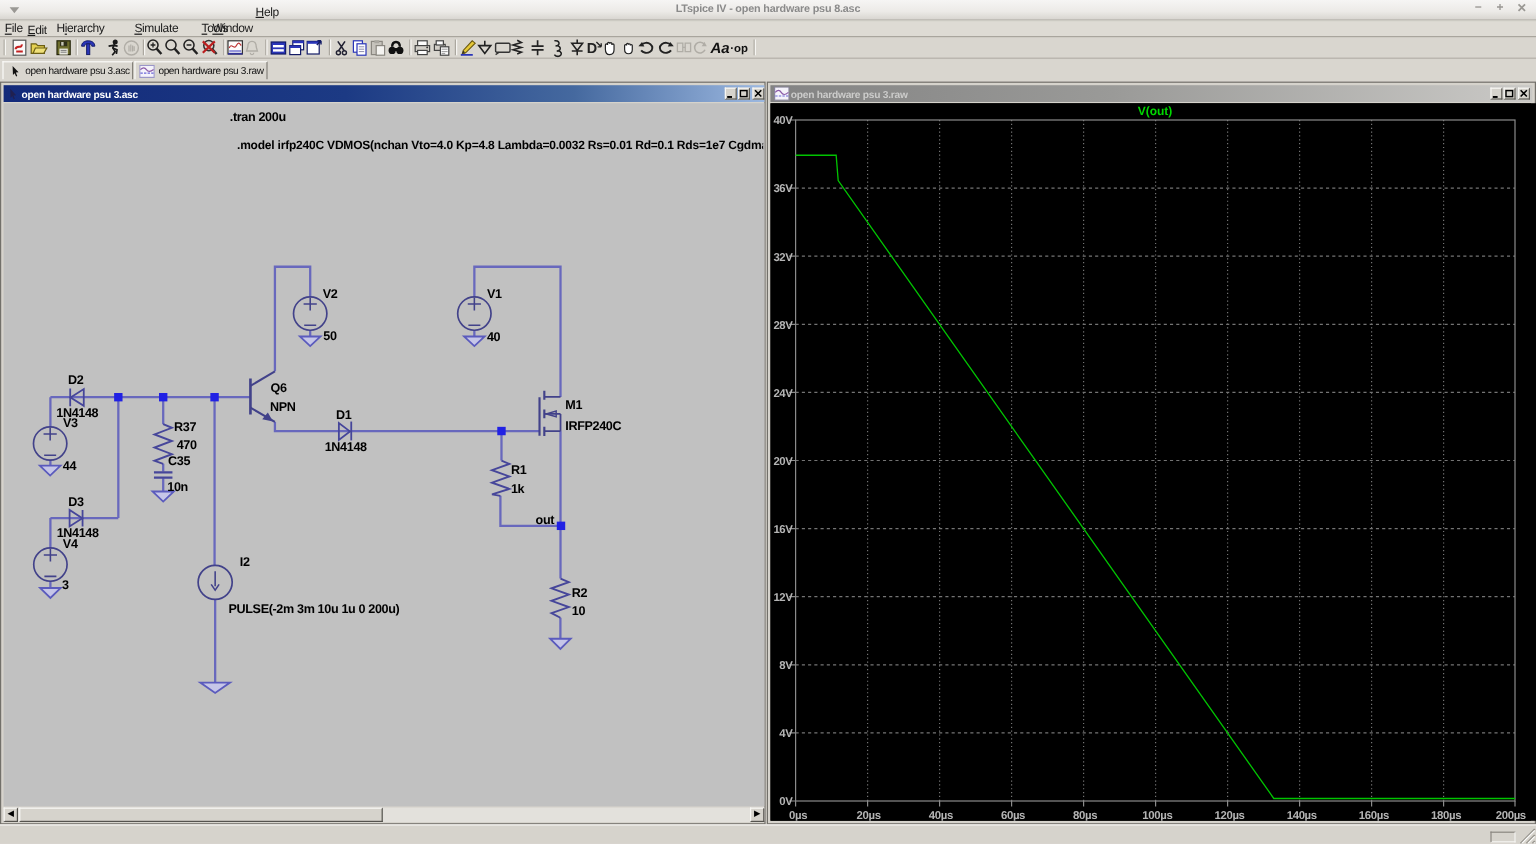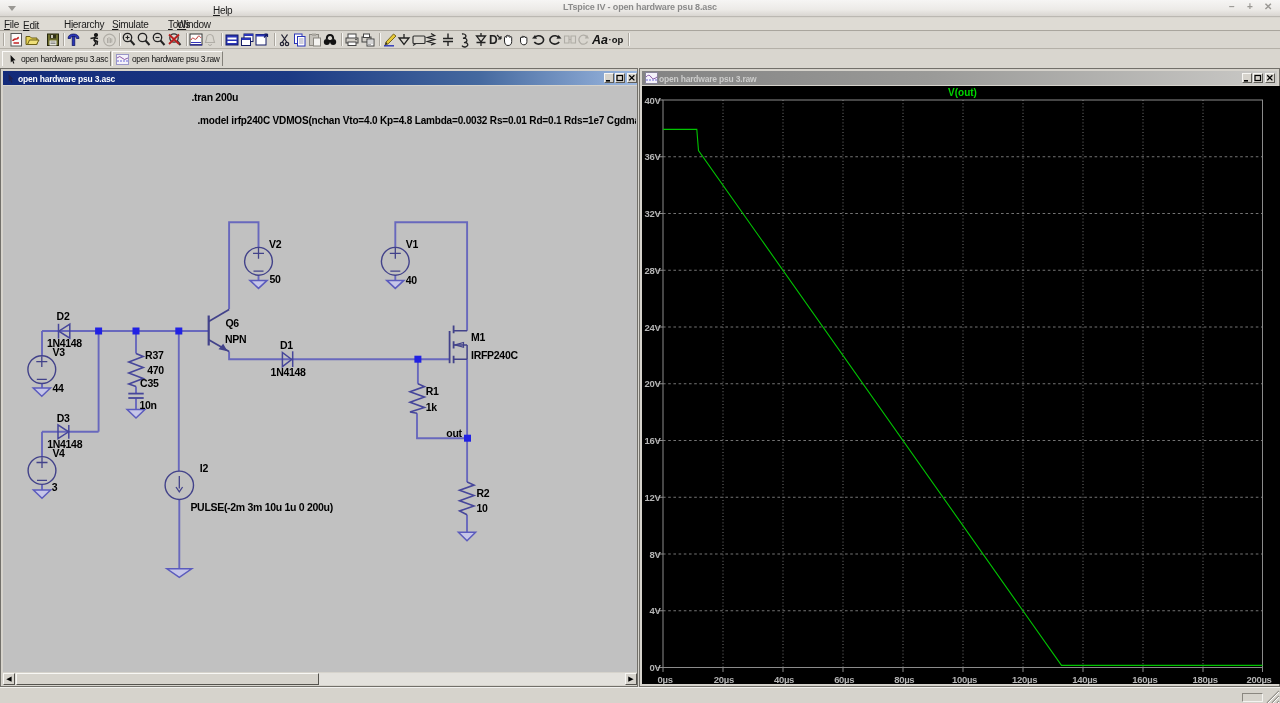--- a/index.html
+++ b/index.html
@@ -39,21 +39,21 @@
 <div id="page">
   <div id="wmbar" class="abs"></div>
   <div id="wmtitle" class="abs">LTspice IV - open hardware psu 8.asc</div>
   <div id="wmtri" class="abs"></div>
   <div class="abs wmglyph" style="left:1229px">−</div>
   <div class="abs wmglyph" style="left:1247px">+</div>
   <div class="abs wmglyph" style="left:1264px">✕</div>
   <div id="menubar" class="abs"></div>
   <div class="mi" style="left:4px;top:19px"><u>F</u>ile</div>
   <div class="mi" style="left:23px;top:20px"><u>E</u>dit</div>
-  <div class="mi" style="left:64px;top:19px">H<u>i</u>erarchy</div>
+  <div class="mi" style="left:47px;top:19px">H<u>i</u>erarchy</div>
   <div class="mi" style="left:88px;top:32px"><u>V</u>iew</div>
   <div class="mi" style="left:112px;top:19px"><u>S</u>imulate</div>
   <div class="mi" style="left:168px;top:19px"><u>T</u>ools</div>
   <div class="mi" style="left:177px;top:19px"><u>W</u>indow</div>
   <div class="mi" style="left:213px;top:5px"><u>H</u>elp</div>
   <div id="toolbar" class="abs">
 <svg width="1280" height="16" font-family="Liberation Sans, sans-serif">
 <g stroke="#aba79f" stroke-width="1">
   <path d="M3.5,1 V14"></path>
           <path d="M63.5,1 V14 M119.5,1 V14 M186.5,1 V14 M221.5,1 V14 M274.5,1 V14 M341.5,1 V14 M379.5,1 V14 M628.5,1 V14"></path>

